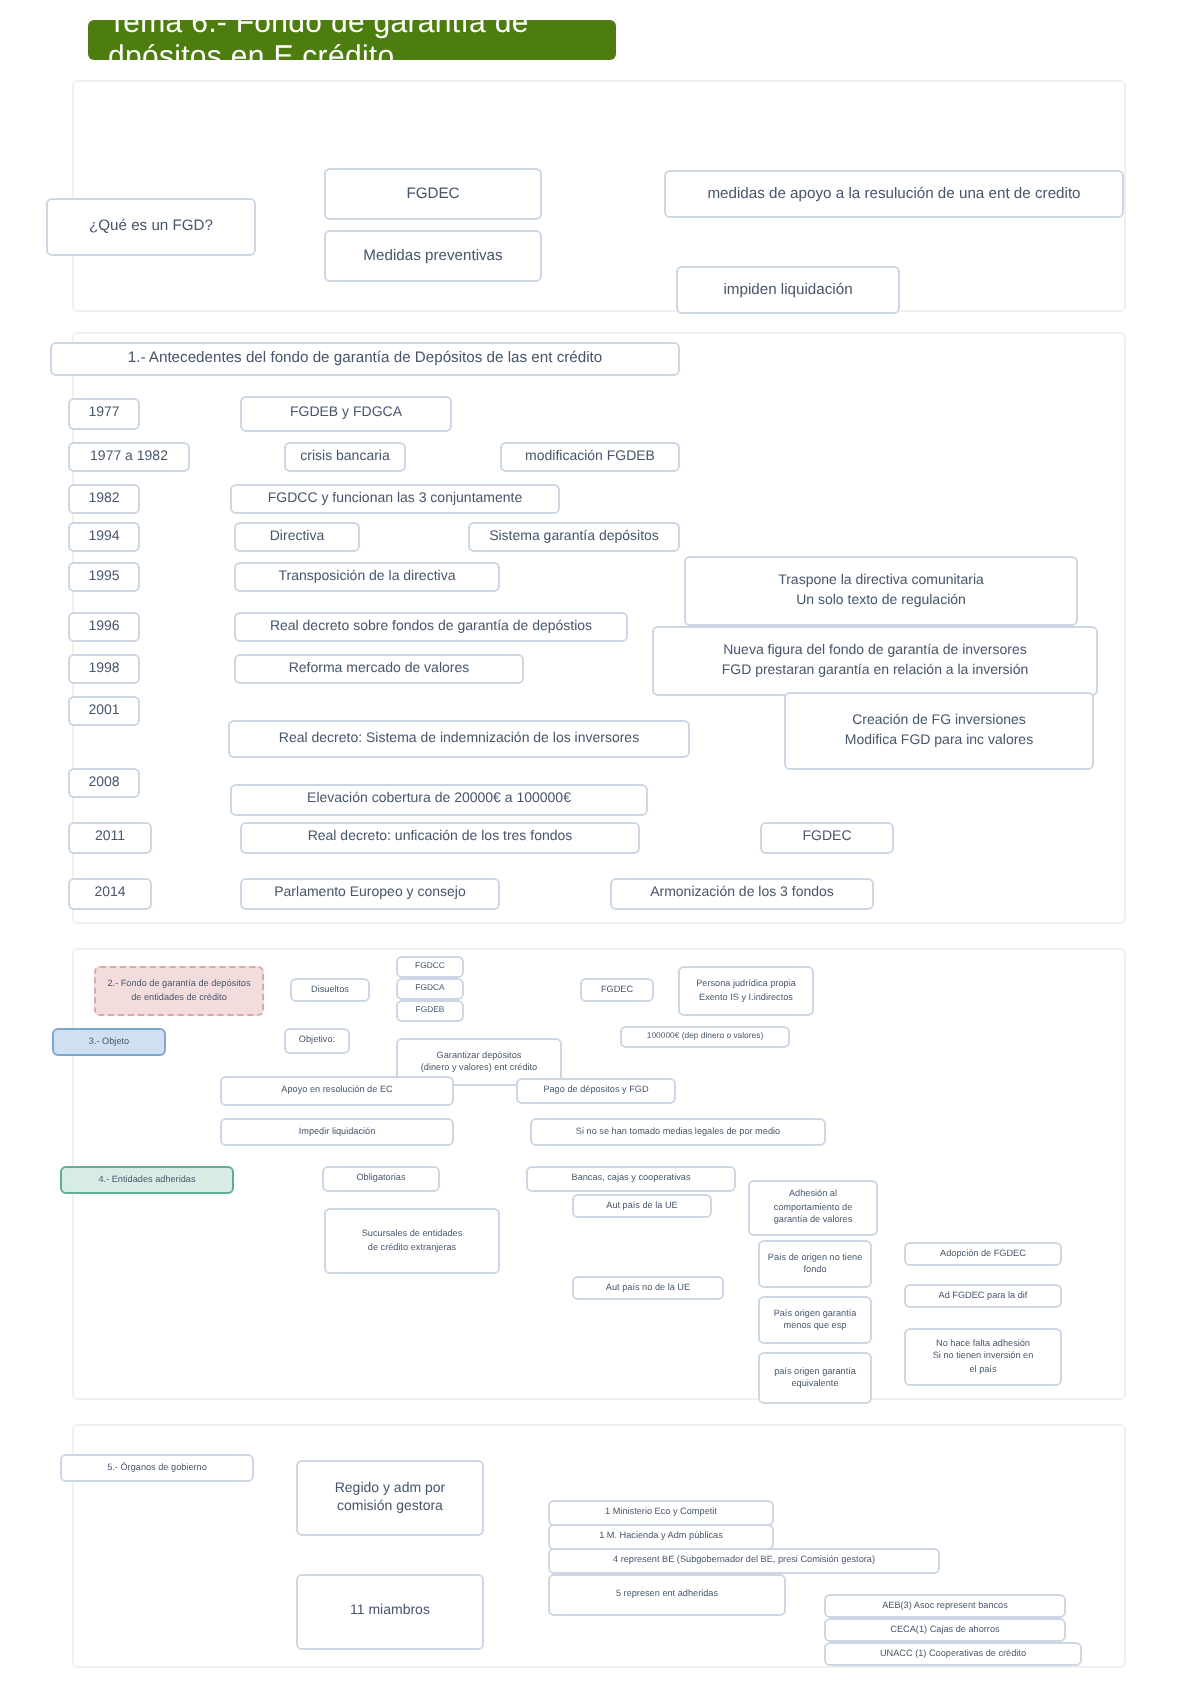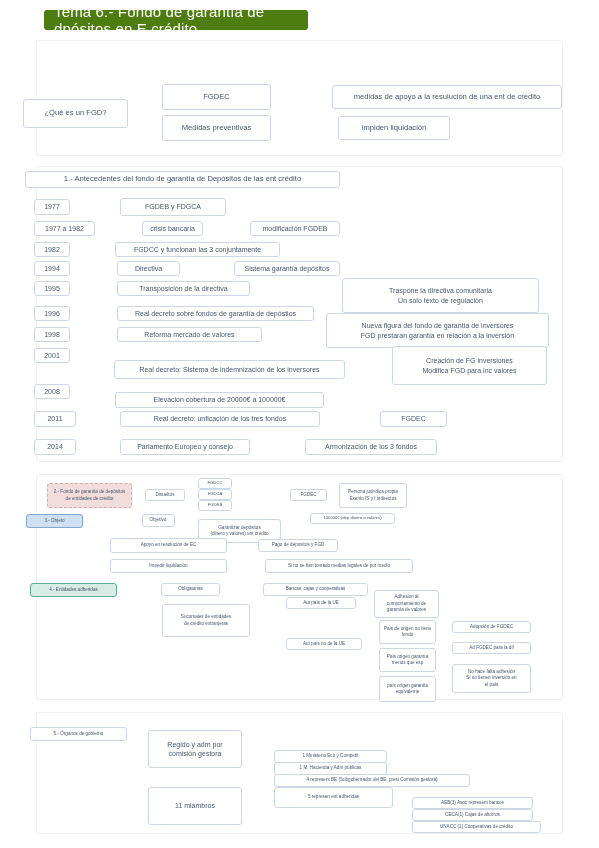--- a/index.html
+++ b/index.html
@@ -180,21 +180,21 @@
 
   <div class="banner" style="left:44px; top:10px; width:264px; height:20px;">Tema 6.- Fondo de garantía de dpósitos en E.crédito</div>
 
   <div class="node big" style="left:23px; top:64px; width:105px; height:29px;margin-top:35px;">¿Qué es un FGD?</div>
 
 
   <div class="node big" style="left:162px; top:84px; width:109px; height:26px;">FGDEC</div>
   <div class="node big" style="left:332px; top:85px; width:230px; height:24px;">medidas de apoyo a la resulución de una ent de credito</div>
 
   <div class="node big" style="left:162px; top:115px; width:109px; height:26px;">Medidas preventivas</div>
-  <div class="node big" style="left:338px; top:116px; width:112px; height:24px;">impiden liquidación</div>
+  <div class="node big" style="left:338px; top:133px; width:112px; height:24px;">impiden liquidación</div>
 
   <div class="node big" style="left:25px; top:171px; width:315px; height:17px;">1.- Antecedentes del fondo de garantía de Depósitos de las ent crédito</div>
 
   <div class="node mid" style="left:34px; top:199px; width:36px; height:16px;">1977</div>
   <div class="node mid" style="left:120px; top:198px; width:106px; height:18px;">FGDEB y FDGCA</div>
 
   <div class="node mid" style="left:34px; top:221px; width:61px; height:15px;">1977 a 1982</div>
   <div class="node mid" style="left:142px; top:221px; width:61px; height:15px;">crisis bancaria</div>
   <div class="node mid" style="left:250px; top:221px; width:90px; height:15px;">modificación FGDEB</div>
 

